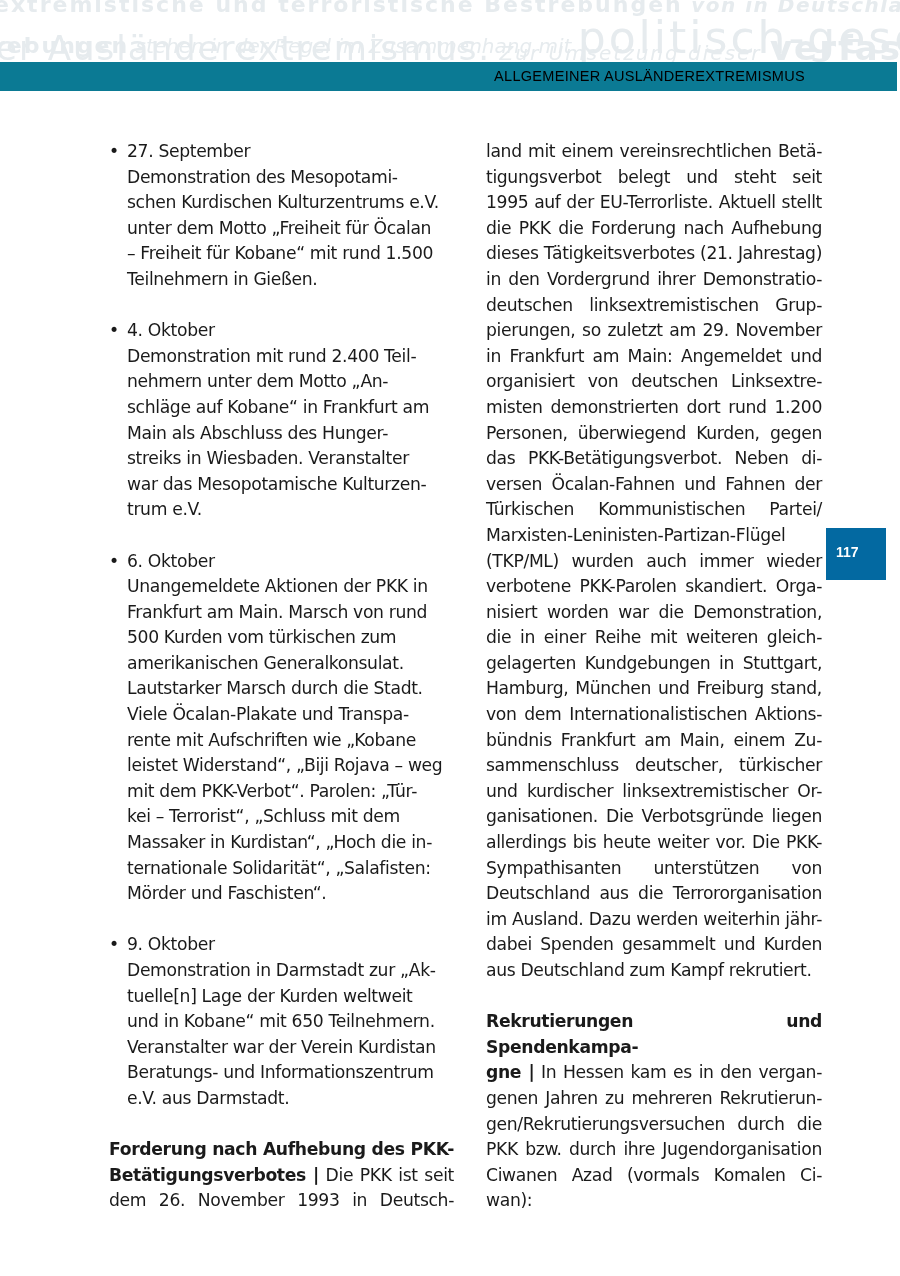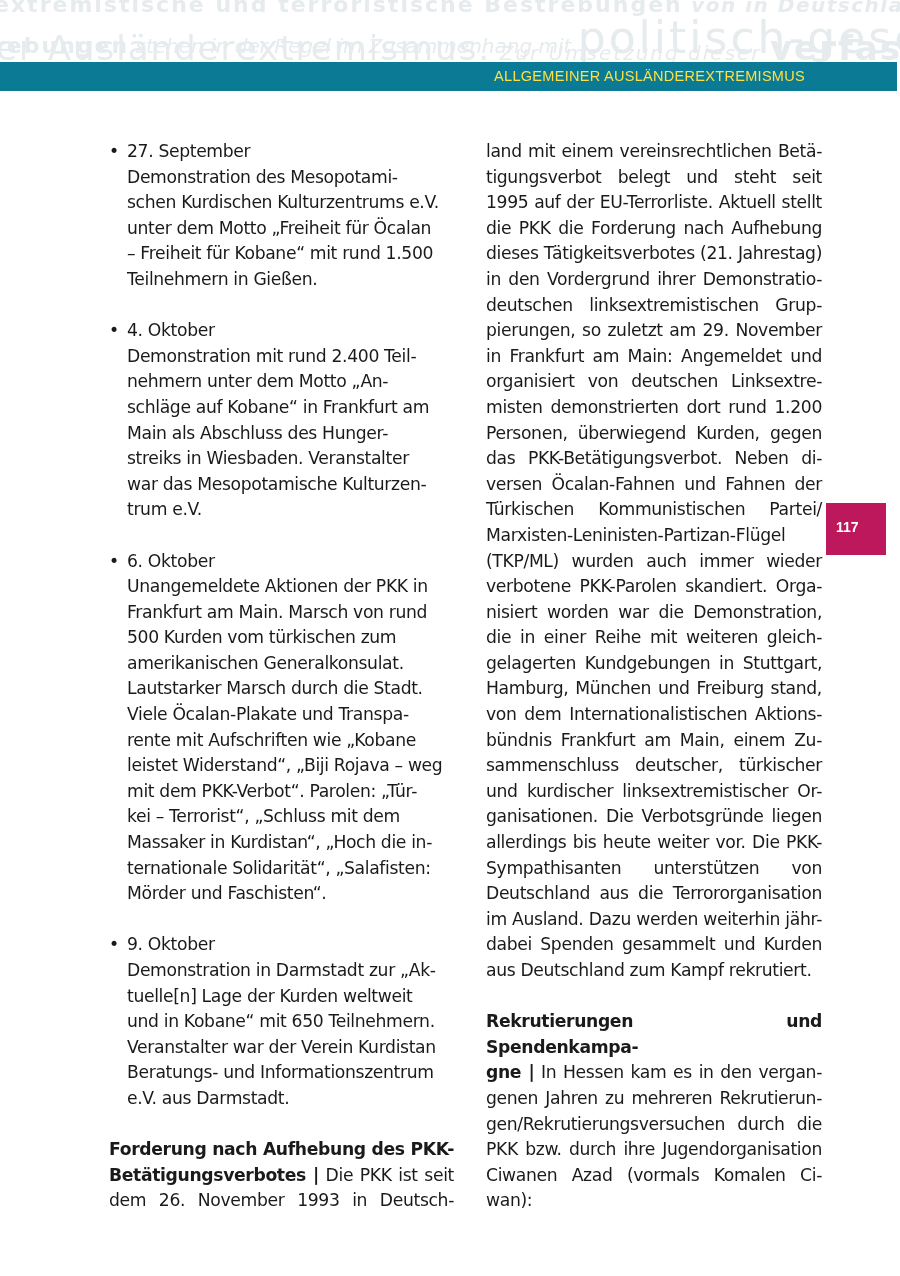--- a/index.html
+++ b/index.html
@@ -19,26 +19,26 @@
   .bg-line3 { top: 28px; left: -4px; font-size: 34px; letter-spacing: 2px; }
   .bg-line .b { font-weight: bold; letter-spacing: 2px; }
   .bg-line .i { font-style: italic; font-size: 20px; }
   .bg-line .l { font-size: 44px; letter-spacing: 3px; }
   .header-band {
     position: absolute; left: 0; top: 62px; width: 897px; height: 29px;
     background: #0b7a94;
   }
   .header-title {
     position: absolute; right: 92px; top: 6px;
-    color: #fde047; font-family: "Liberation Sans", sans-serif;
+    color: #000000; font-family: "Liberation Sans", sans-serif;
     font-size: 14.5px; letter-spacing: 0.3px;
   }
   .page-tab {
-    position: absolute; left: 826px; top: 503px; width: 60px; height: 52px;
-    background: #be185d;
+    position: absolute; left: 826px; top: 528px; width: 60px; height: 52px;
+    background: #0369a1;
   }
   .page-num {
     position: absolute; left: 10px; top: 16px; color: #fff;
     font-family: "Liberation Sans", sans-serif; font-weight: bold; font-size: 14px;
   }
   .col {
     position: absolute; top: 139px;
     font-size: 17.2px; line-height: 25.6px;
     font-family: "DejaVu Sans", sans-serif;
     letter-spacing: -0.35px;

